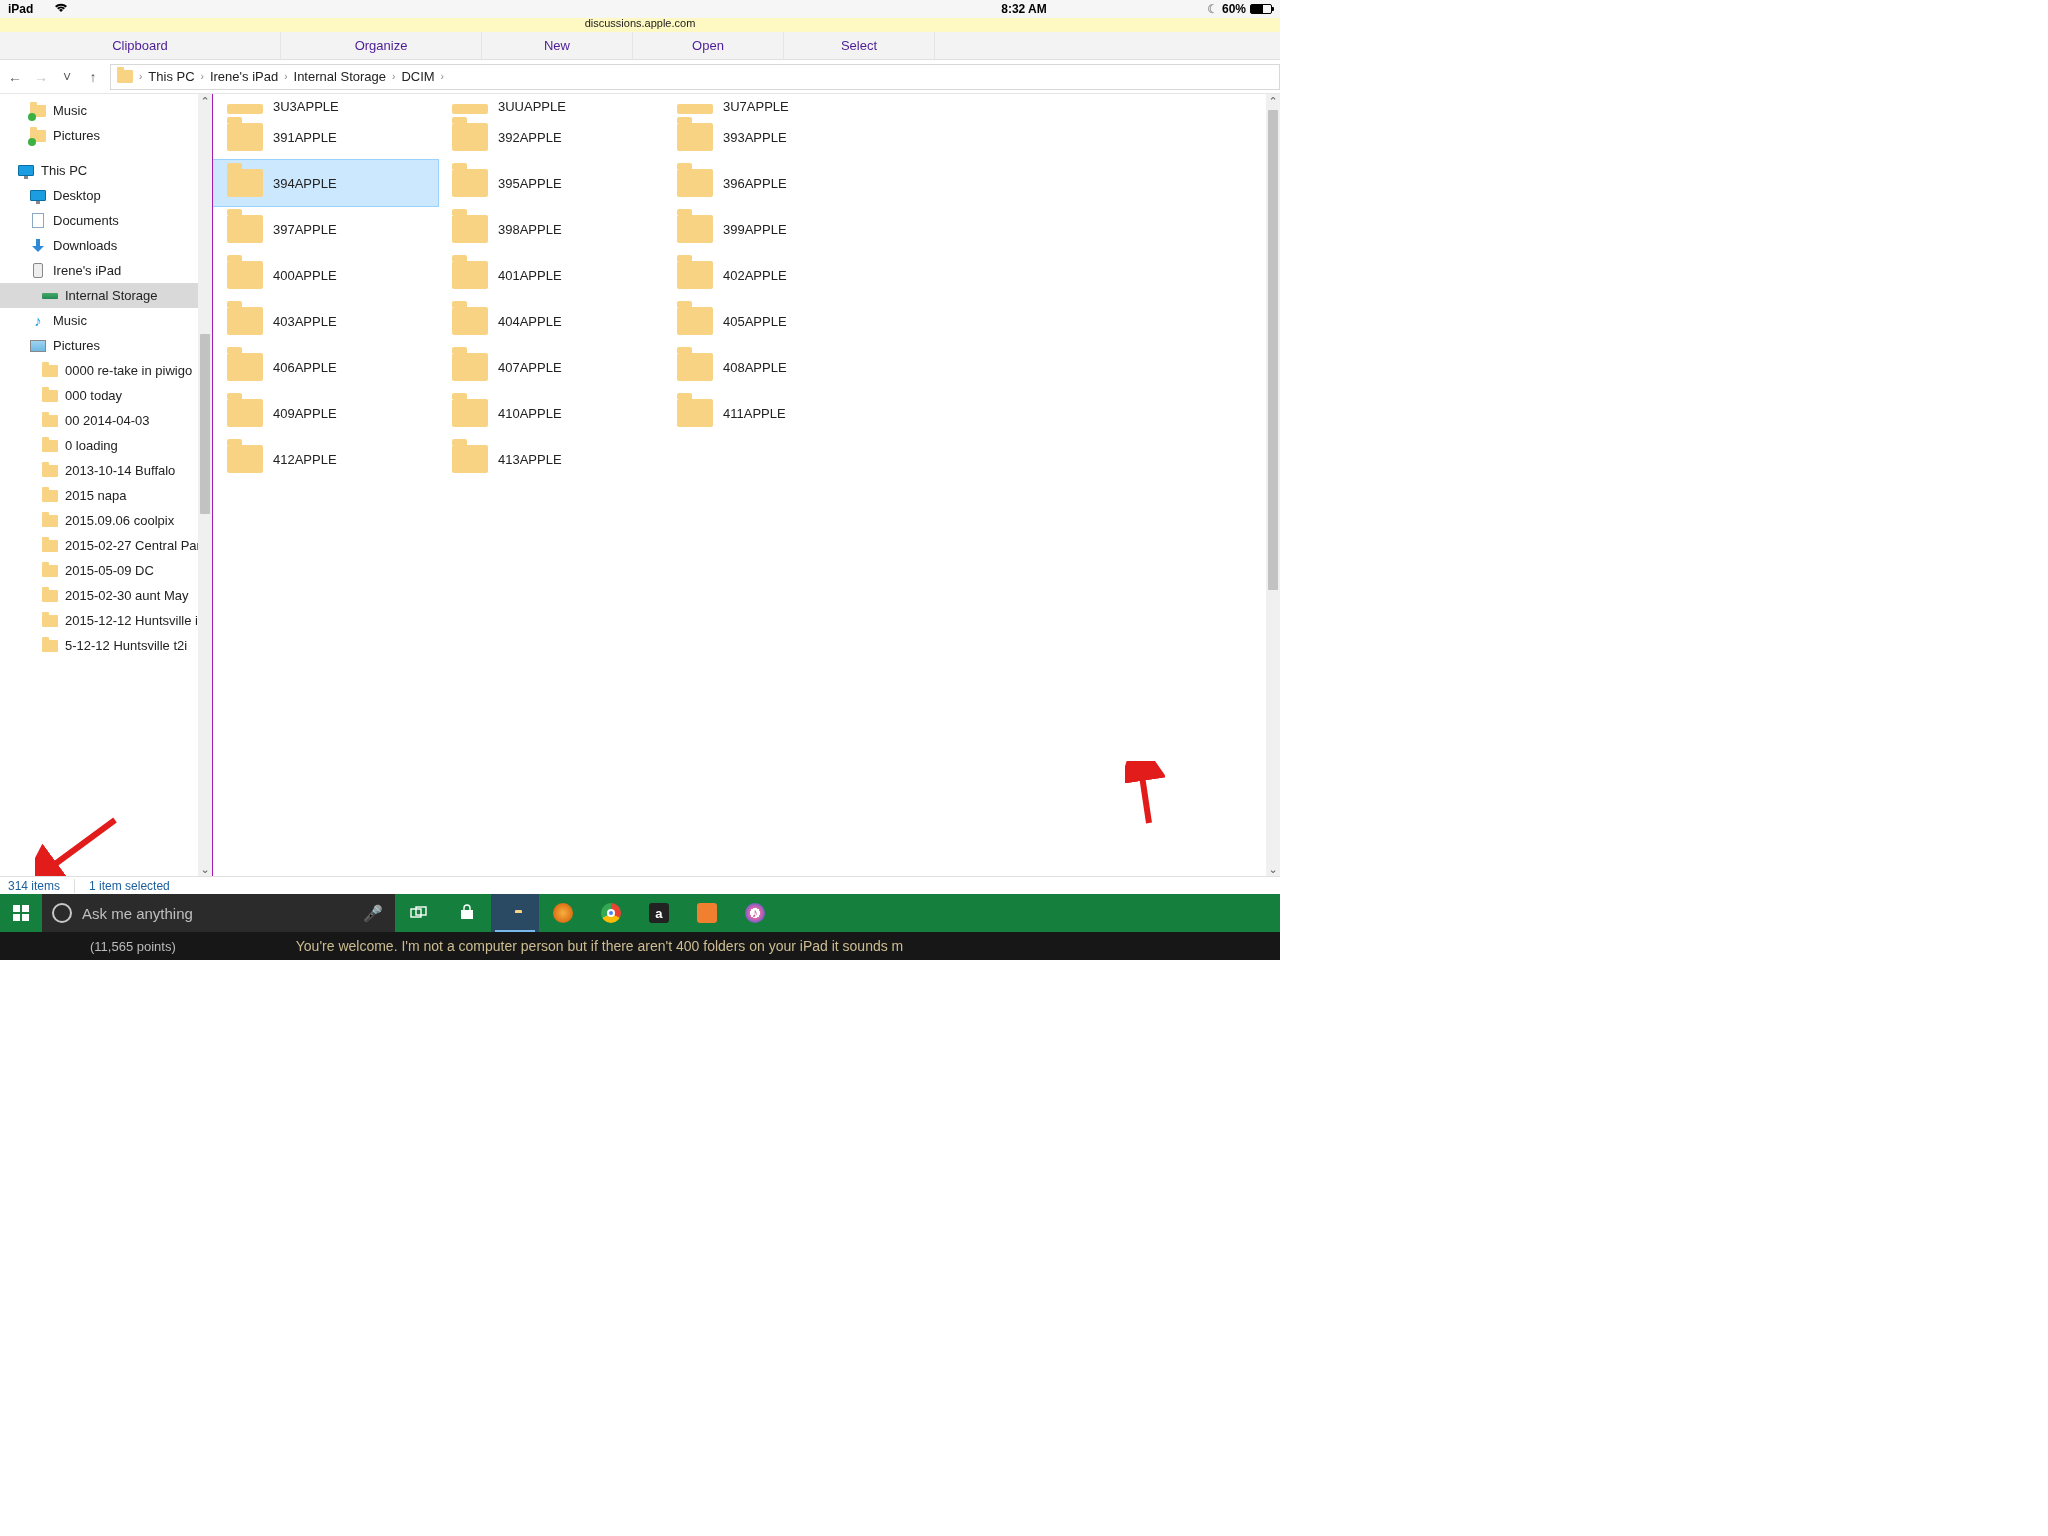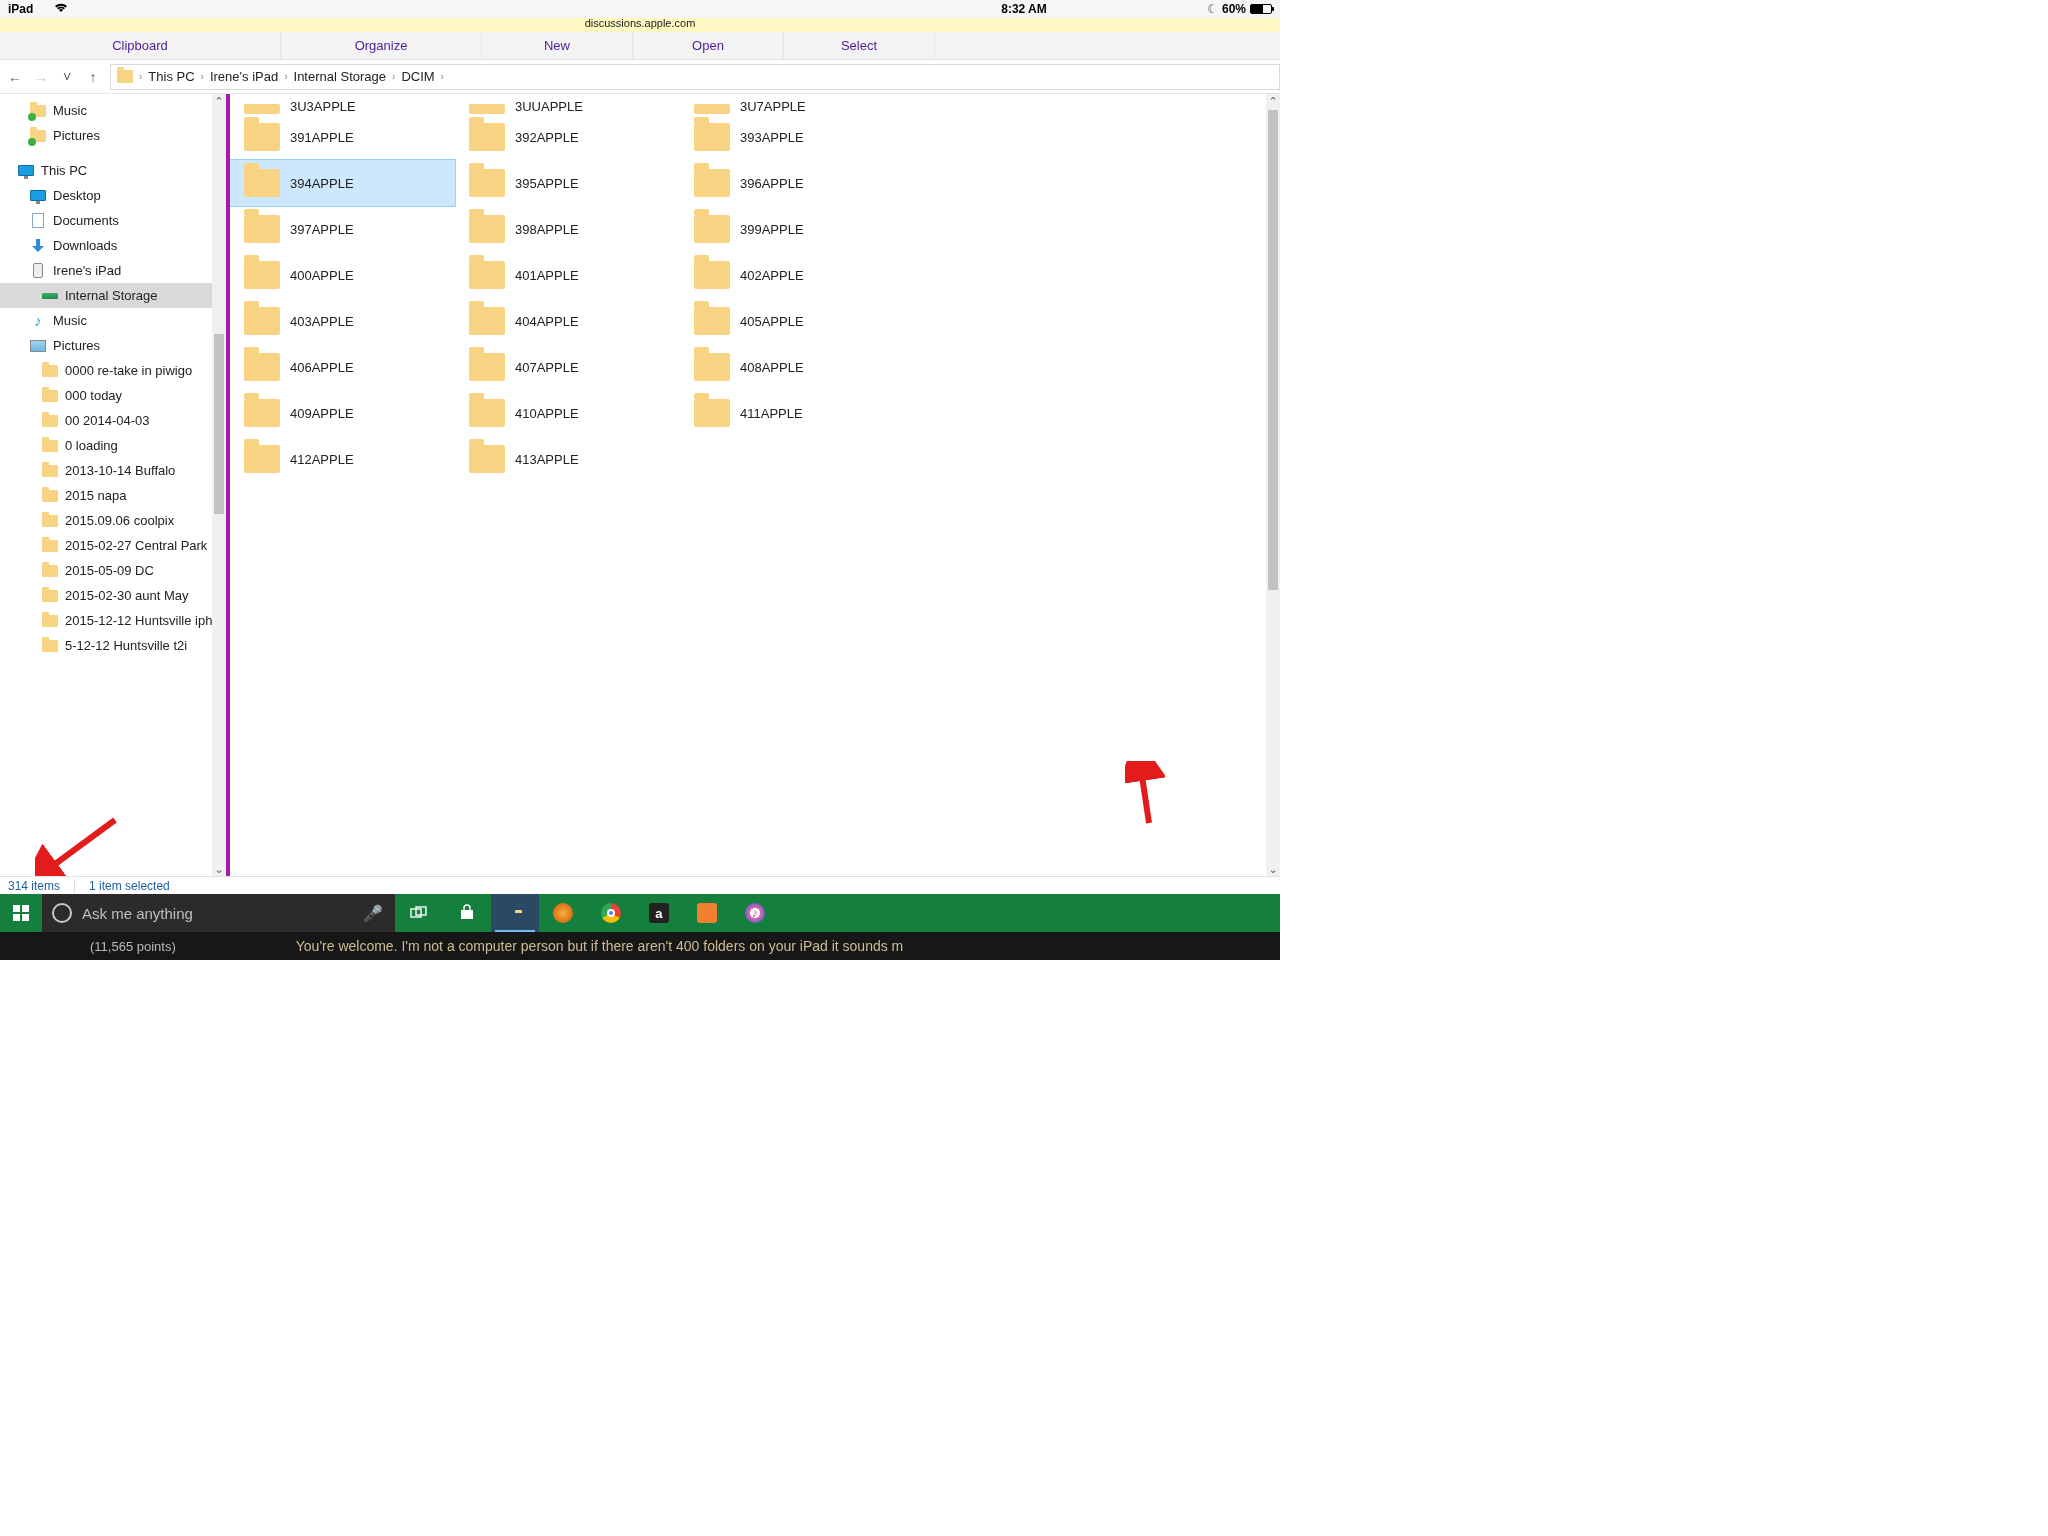--- a/index.html
+++ b/index.html
@@ -25,21 +25,21 @@
   .navrow { height:34px; display:flex; align-items:center; border-bottom:1px solid #e7e7e7; background:#fff; padding-left:6px; gap:8px; }
   .navrow .nav-btn { width:18px; height:18px; color:#5a5a5a; display:flex; align-items:center; justify-content:center; font-size:14px; }
   .navrow .nav-btn.disabled { color:#c5c5c5; }
   .addrbar { flex:1; height:26px; border:1px solid #d8d8d8; background:#fff; display:flex; align-items:center; padding:0 6px; gap:6px; font-size:13px; color:#222; }
   .addrbar .crumb { display:flex; align-items:center; gap:6px; }
   .addrbar .chev { color:#888; font-size:10px;}
   .folder-mini { width:16px; height:13px; background:#f8d383; border-radius:1px; position:relative; display:inline-block;}
   .folder-mini:before{content:"";position:absolute;top:-3px;left:0;width:7px;height:3px;background:#f8d383;border-radius:1px 1px 0 0;}
   
   .body { display:flex; height: calc(100% - 18px - 14px - 28px - 34px - 18px - 38px - 28px); }
-  .sidebar { width:230px; position:relative; border-right:4px solid #a21caf; overflow:hidden; }
+  .sidebar { width:213px; position:relative; border-right:1px solid #a21caf; overflow:hidden; }
   .sidebar-inner { position:absolute; top:0; left:0; right:14px; bottom:0; overflow:hidden; padding-top:4px;}
   .tree-item { height:25px; display:flex; align-items:center; gap:7px; padding-left:18px; font-size:13px; color:#222; white-space:nowrap; }
   .tree-item.l2 { padding-left:30px; }
   .tree-item.l3 { padding-left:42px; }
   .tree-item.sel { background:#d9d9d9; }
   .scrollbar { position:absolute; right:0; top:0; bottom:0; width:14px; background:#f0f0f0; }
   .scroll-arrow { position:absolute; left:0; width:14px; height:14px; color:#606060; font-size:11px; text-align:center; line-height:14px; background:#f0f0f0;}
   .scroll-thumb { position:absolute; left:2px; width:10px; background:#c2c2c2; border-radius:1px;}
   
   .ic { width:16px; height:16px; display:inline-flex; align-items:center; justify-content:center; flex-shrink:0;}

